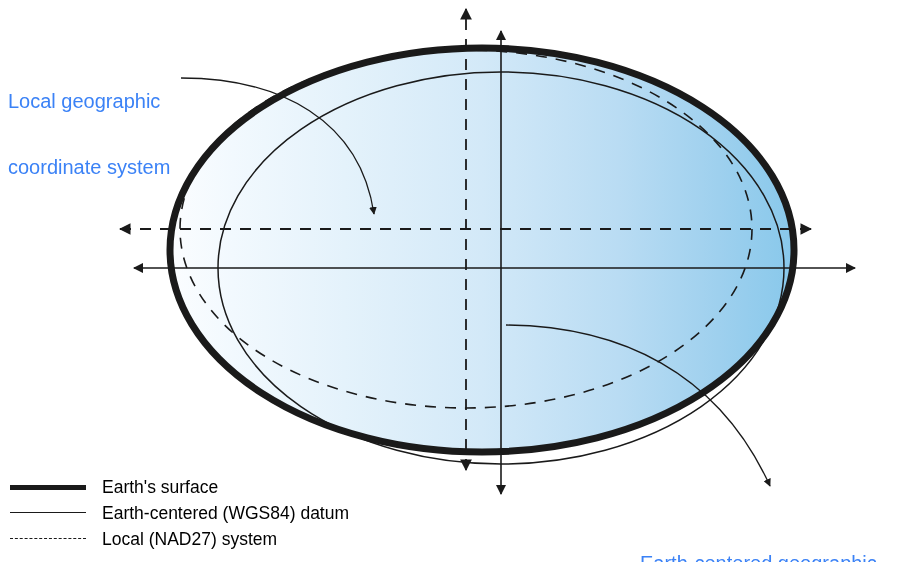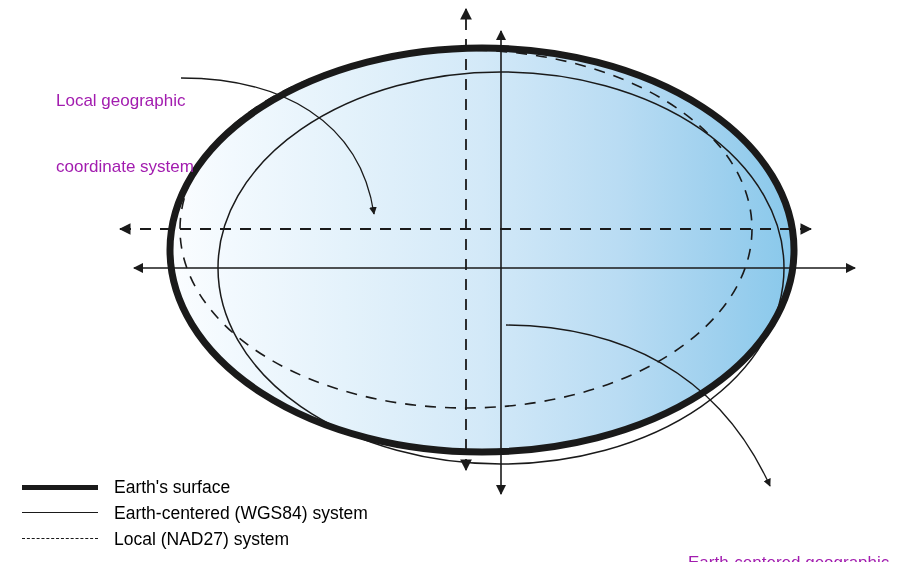--- a/index.html
+++ b/index.html
@@ -17,39 +17,38 @@
   }
   #figure {
     position: absolute;
     left: 0;
     top: 0;
     width: 909px;
     height: 562px;
   }
   .callout-text {
     position: absolute;
-    font-size: 17px;
+    font-size: 20px;
     line-height: 22px;
-    color: #a21caf;
+    color: #3b82f6;
     white-space: pre;
-    margin-left: 48px;
   }
   #callout-local {
     left: 8px;
     top: 46px;
     text-align: left;
   }
   #callout-ecef {
     left: 640px;
     top: 508px;
     text-align: center;
   }
   .legend {
     position: absolute;
-    left: 22px;
+    left: 10px;
     top: 474px;
     width: 340px;
   }
   .legend-row {
     display: flex;
     align-items: center;
     height: 26px;
   }
   .legend-swatch {
     width: 76px;
@@ -153,21 +152,21 @@
   <div class="legend-row">
     <span class="legend-swatch sw-thick">
         <i></i>
       </span>
     <span class="legend-label">Earth's surface</span>
   </div>
   <div class="legend-row">
     <span class="legend-swatch sw-thin">
         <i></i>
       </span>
-    <span class="legend-label">Earth-centered (WGS84) system</span>
+    <span class="legend-label">Earth-centered (WGS84) datum</span>
   </div>
   <div class="legend-row">
     <span class="legend-swatch sw-dash">
         <i></i>
       </span>
     <span class="legend-label">Local (NAD27) system</span>
   </div>
 </div>
 
 </body></html>

